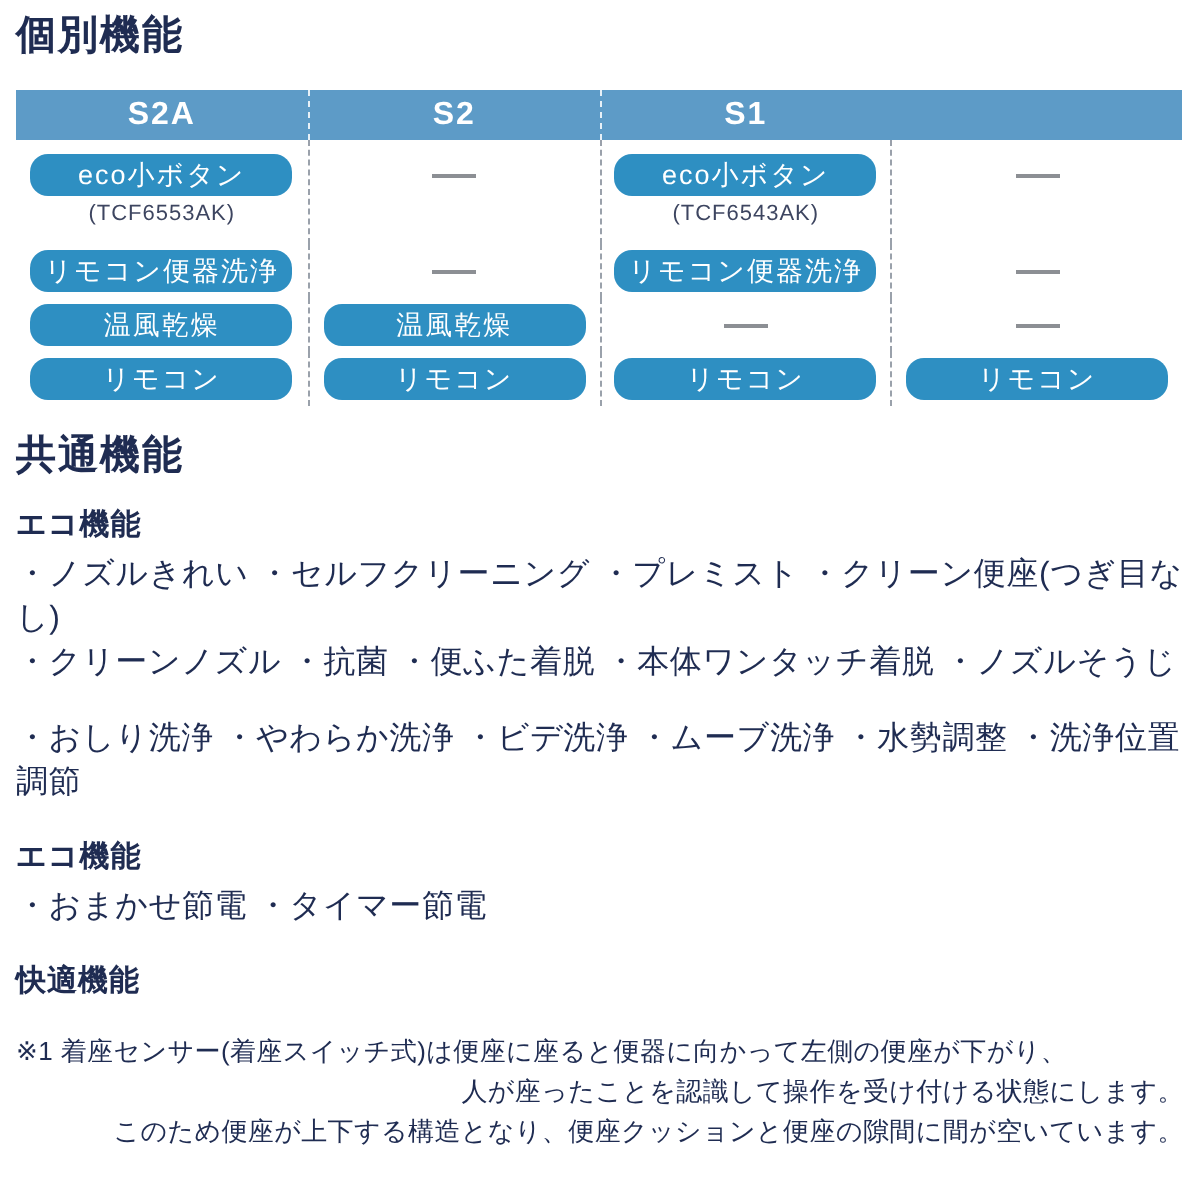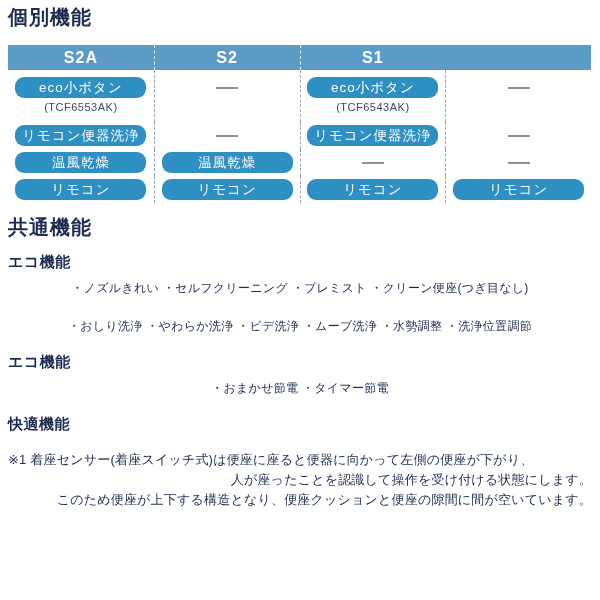--- a/index.html
+++ b/index.html
@@ -36,21 +36,21 @@
   .pill{display:block;width:131px;height:21px;line-height:21px;border-radius:9px;
         background:var(--pill-blue);color:#fff;font-size:13.5px;text-align:center;
         letter-spacing:1px;white-space:nowrap;}
   .dash{display:block;width:22px;height:2px;background:var(--dash-gray);}
   .sub{font-size:11px;line-height:16px;color:var(--sub-gray);margin-top:1px;height:16px;
        letter-spacing:0.5px;}
 
   
   .fgroup{margin-bottom:16px;}
   .fgroup h3{font-size:15px;font-weight:bold;margin:0 0 5px 0;letter-spacing:0.5px;}
-  .fline{font-size:12px;line-height:22px;letter-spacing:0.3px;text-align:center;}
+  .fline{font-size:16px;line-height:22px;letter-spacing:0.3px;}
 
   
   .footnote{margin-top:15px;font-size:13px;line-height:20px;letter-spacing:0.2px;}
   .fn-line.indent{padding-left:24px;text-align:right;}
 </style>
 </head>
 <body>
 
 <div class="page">
 
@@ -157,20 +157,21 @@
         </div>
       </div>
   </section>
 
   <h1 class="title-common">共通機能</h1>
 
   <div id="sections">
       <div class="fgroup">
         <h3>エコ機能</h3>
         <div class="fline">・ノズルきれい ・セルフクリーニング ・プレミスト ・クリーン便座(つぎ目なし)</div>
+        <div class="fline">・クリーンノズル ・抗菌 ・便ふた着脱 ・本体ワンタッチ着脱 ・ノズルそうじ</div>
       </div>
       <div class="fgroup">
         <div class="fline">・おしり洗浄 ・やわらか洗浄 ・ビデ洗浄 ・ムーブ洗浄 ・水勢調整 ・洗浄位置調節</div>
       </div>
       <div class="fgroup">
         <h3>エコ機能</h3>
         <div class="fline">・おまかせ節電 ・タイマー節電</div>
       </div>
       <div class="fgroup">
         <h3>快適機能</h3>

